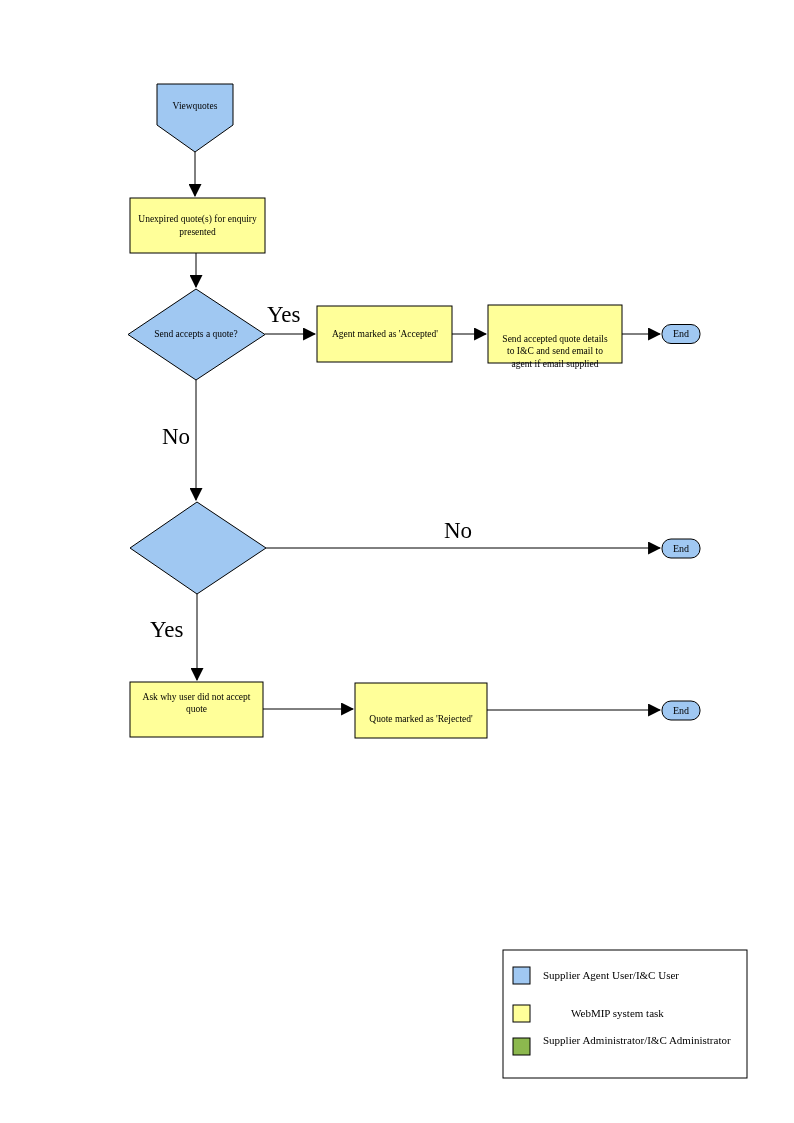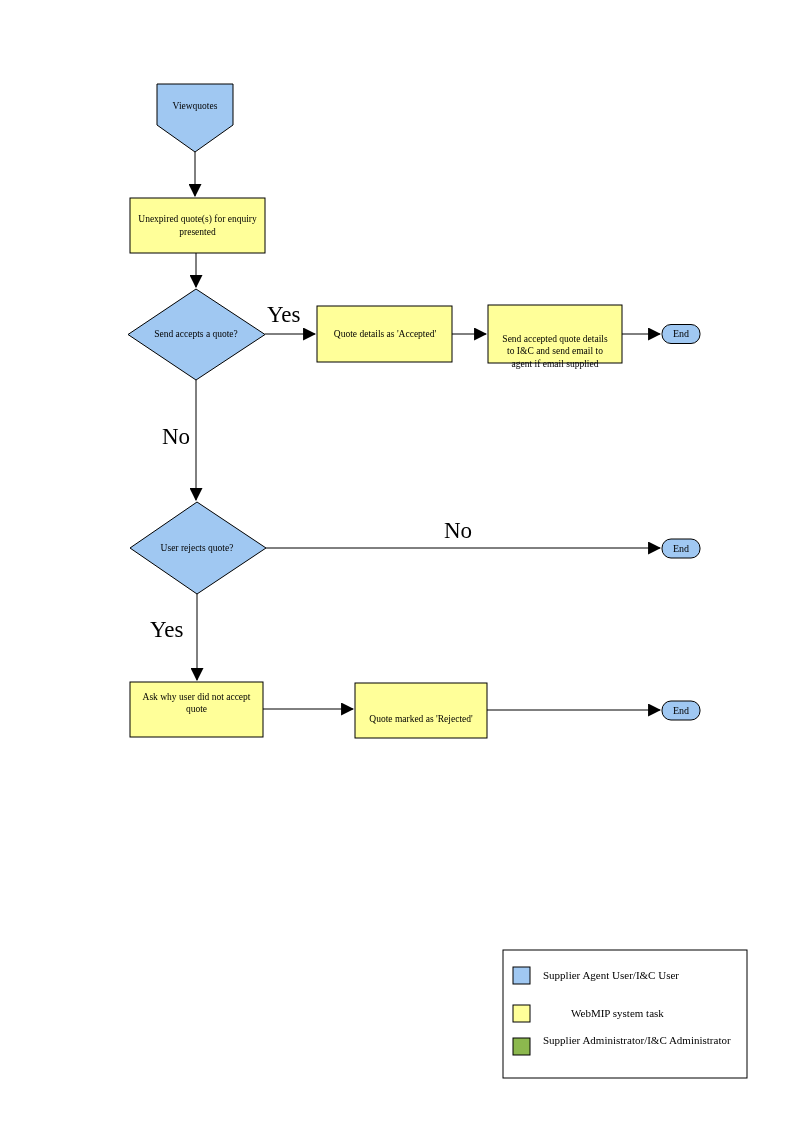--- a/index.html
+++ b/index.html
@@ -75,27 +75,26 @@
     <rect x="513" y="1005" width="17" height="17" data-name="legend-swatch-system-shape" style="fill: rgb(255, 255, 153);"></rect>
     <rect x="513" y="1038" width="17" height="17" data-name="legend-swatch-admin-shape" style="fill: rgb(140, 184, 78);"></rect>
   </svg>
 
   <div class="node-label" style="left:157px; top:90px; width:76px; height:32px;" data-name="viewquotes-label">Viewquotes</div>
 
   <div class="node-label" style="left:135px; top:198px; width:125px; height:55px;" data-name="unexpired-label">Unexpired quote(s) for enquiry presented</div>
 
   <div class="node-label" style="left:153px; top:289px; width:86px; height:91px;" data-name="accepts-decision-label">Send accepts a quote?</div>
 
-  <div class="node-label" style="left:330px; top:306px; width:110px; height:56px;" data-name="marked-accepted-label">Quote details as 'Accepted'</div>
+  <div class="node-label" style="left:330px; top:306px; width:110px; height:56px;" data-name="marked-accepted-label">Agent marked as 'Accepted'</div>
 
   <div class="node-label" style="left:499px; top:319px; width:112px; height:65px;" data-name="send-details-label">Send accepted quote details to I&amp;C and send email to agent if email supplied</div>
 
   <div class="node-label end-label" style="left:662px; top:324px; width:38px; height:19px;" data-name="end-accepted-label">End</div>
 
-  <div class="node-label" style="left:155px; top:502px; width:84px; height:92px;" data-name="rejects-decision-label">User rejects quote?</div>
 
   <div class="node-label end-label" style="left:662px; top:539px; width:38px; height:19px;" data-name="end-not-rejected-label">End</div>
 
   <div class="node-label" style="left:136px; top:682px; width:121px; height:42px;" data-name="ask-why-label">Ask why user did not accept quote</div>
 
   <div class="node-label" style="left:366px; top:683px; width:110px; height:72px;" data-name="marked-rejected-label">Quote marked as 'Rejected'</div>
 
   <div class="node-label end-label" style="left:662px; top:701px; width:38px; height:19px;" data-name="end-rejected-label">End</div>
 
   <div class="edge-label" style="left:267px; top:303px;" data-name="edge-label-accepts-yes">Yes</div>

